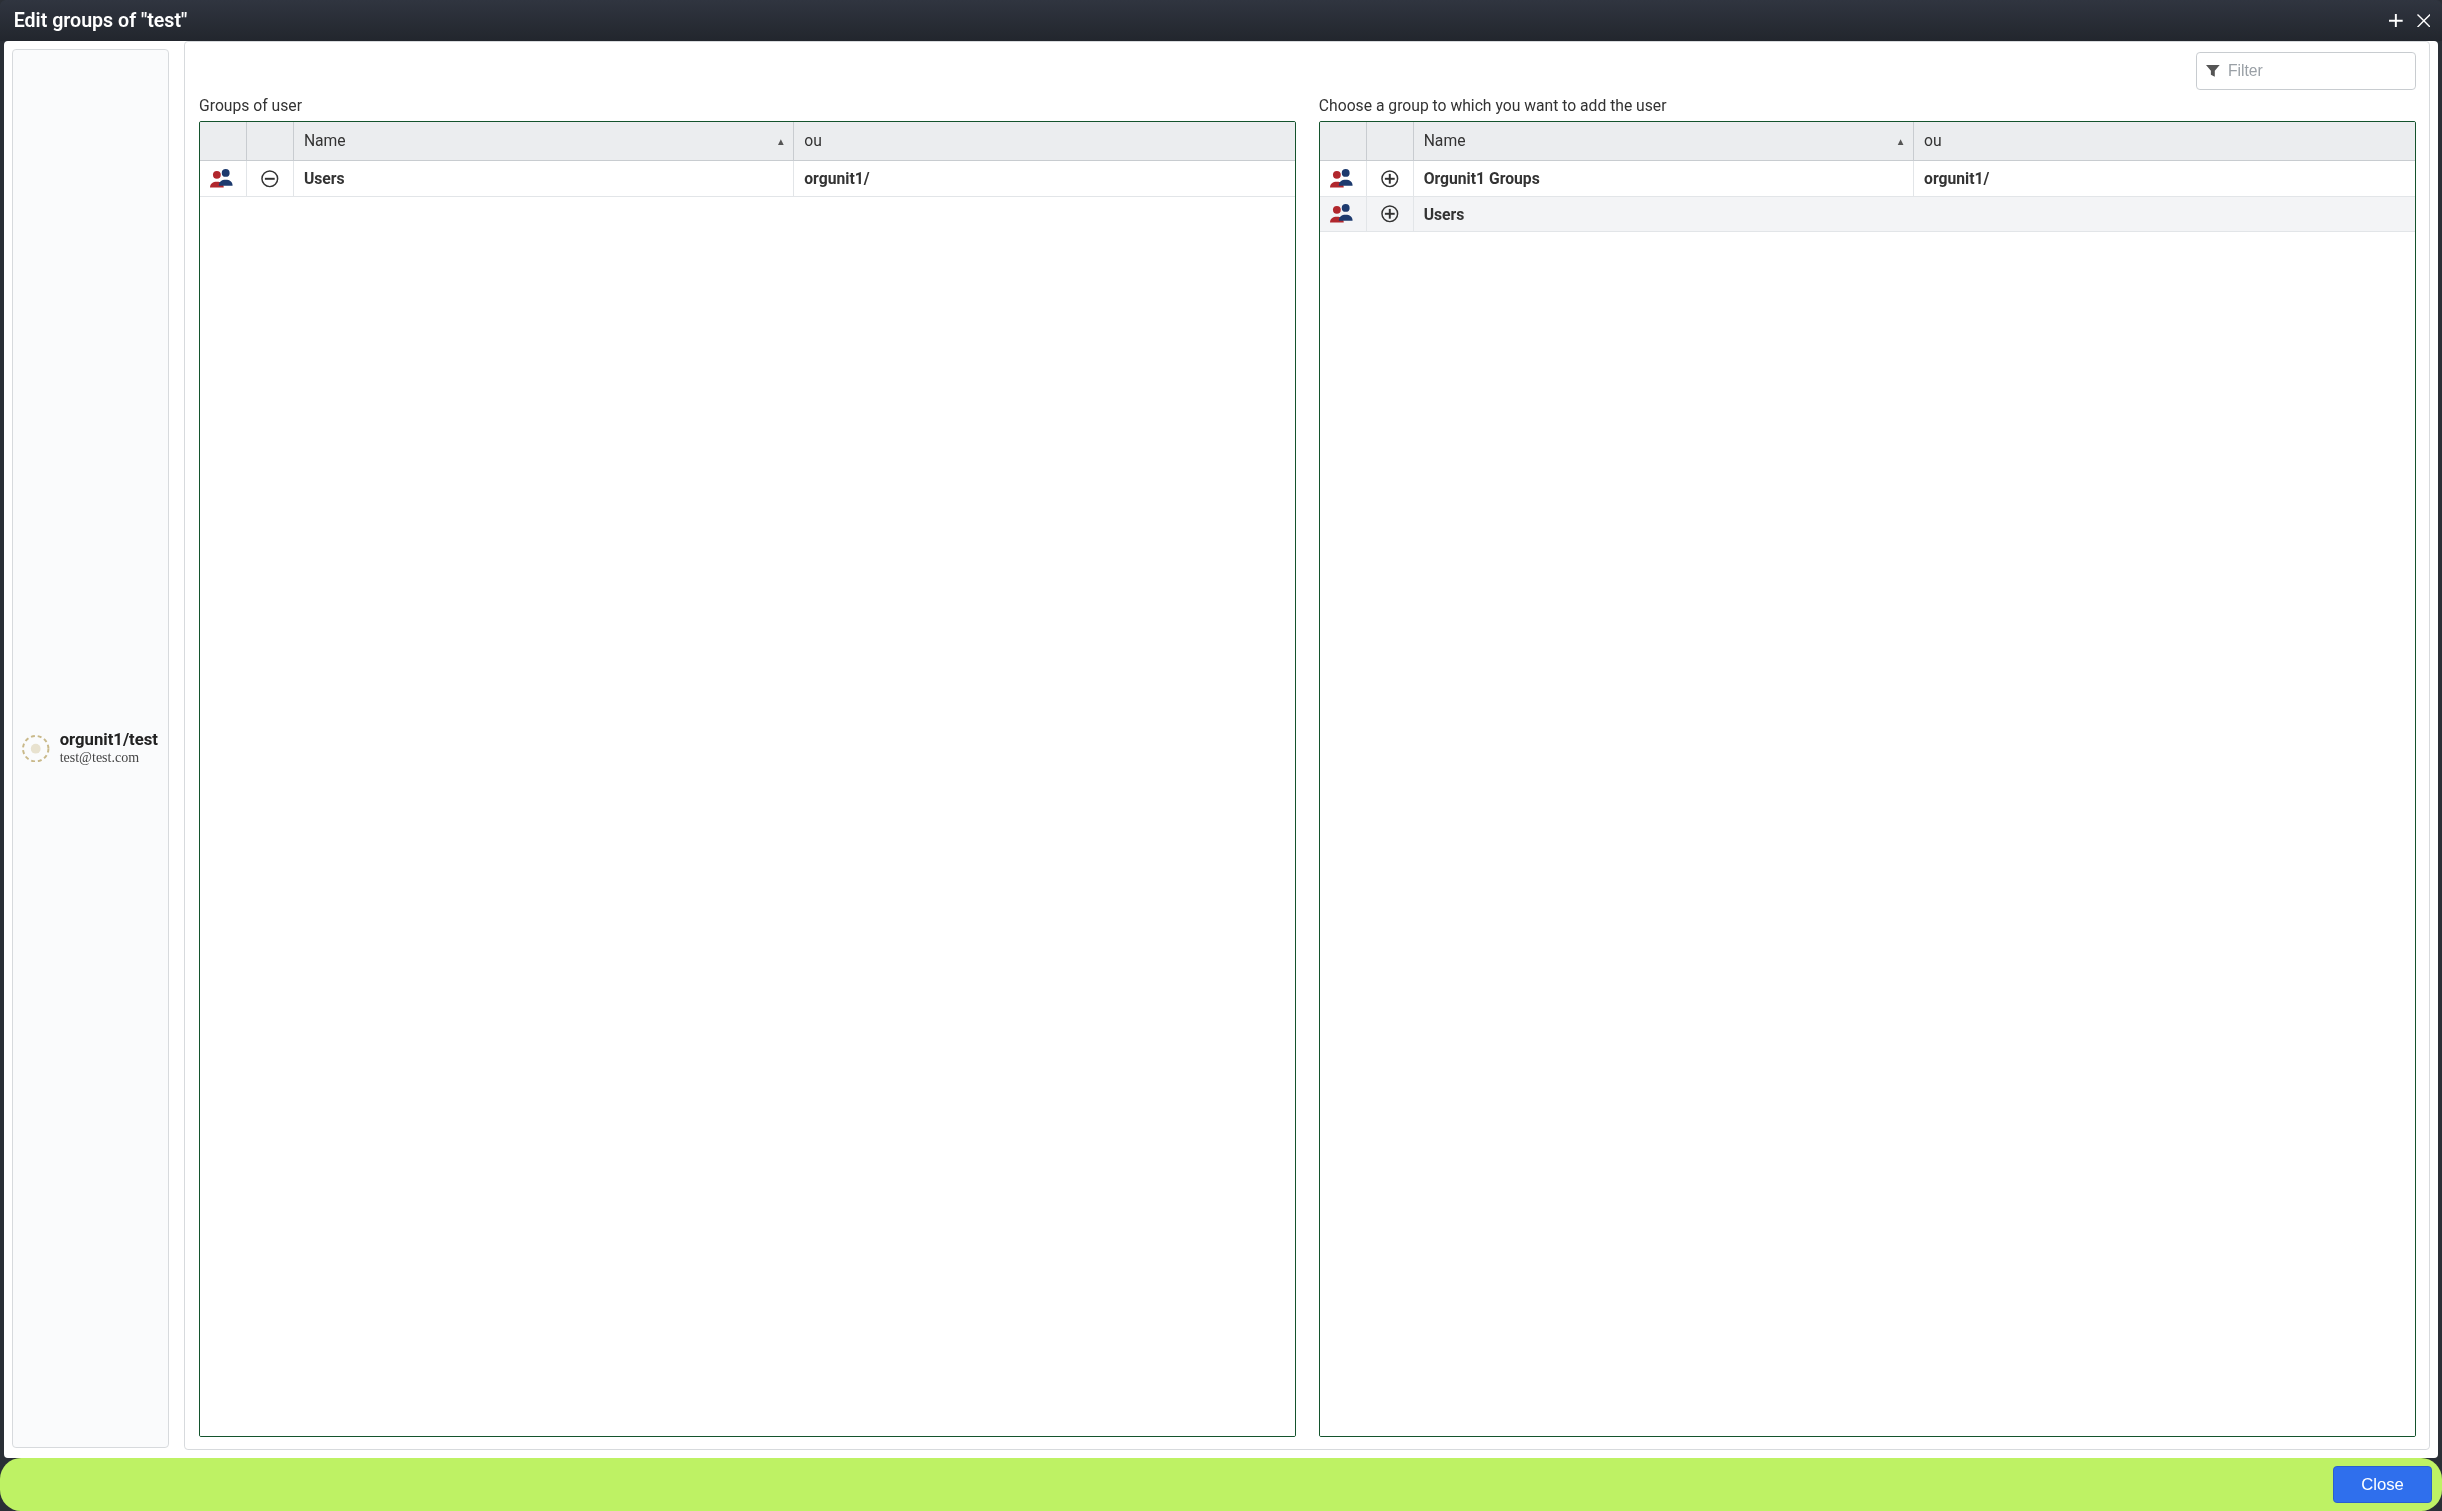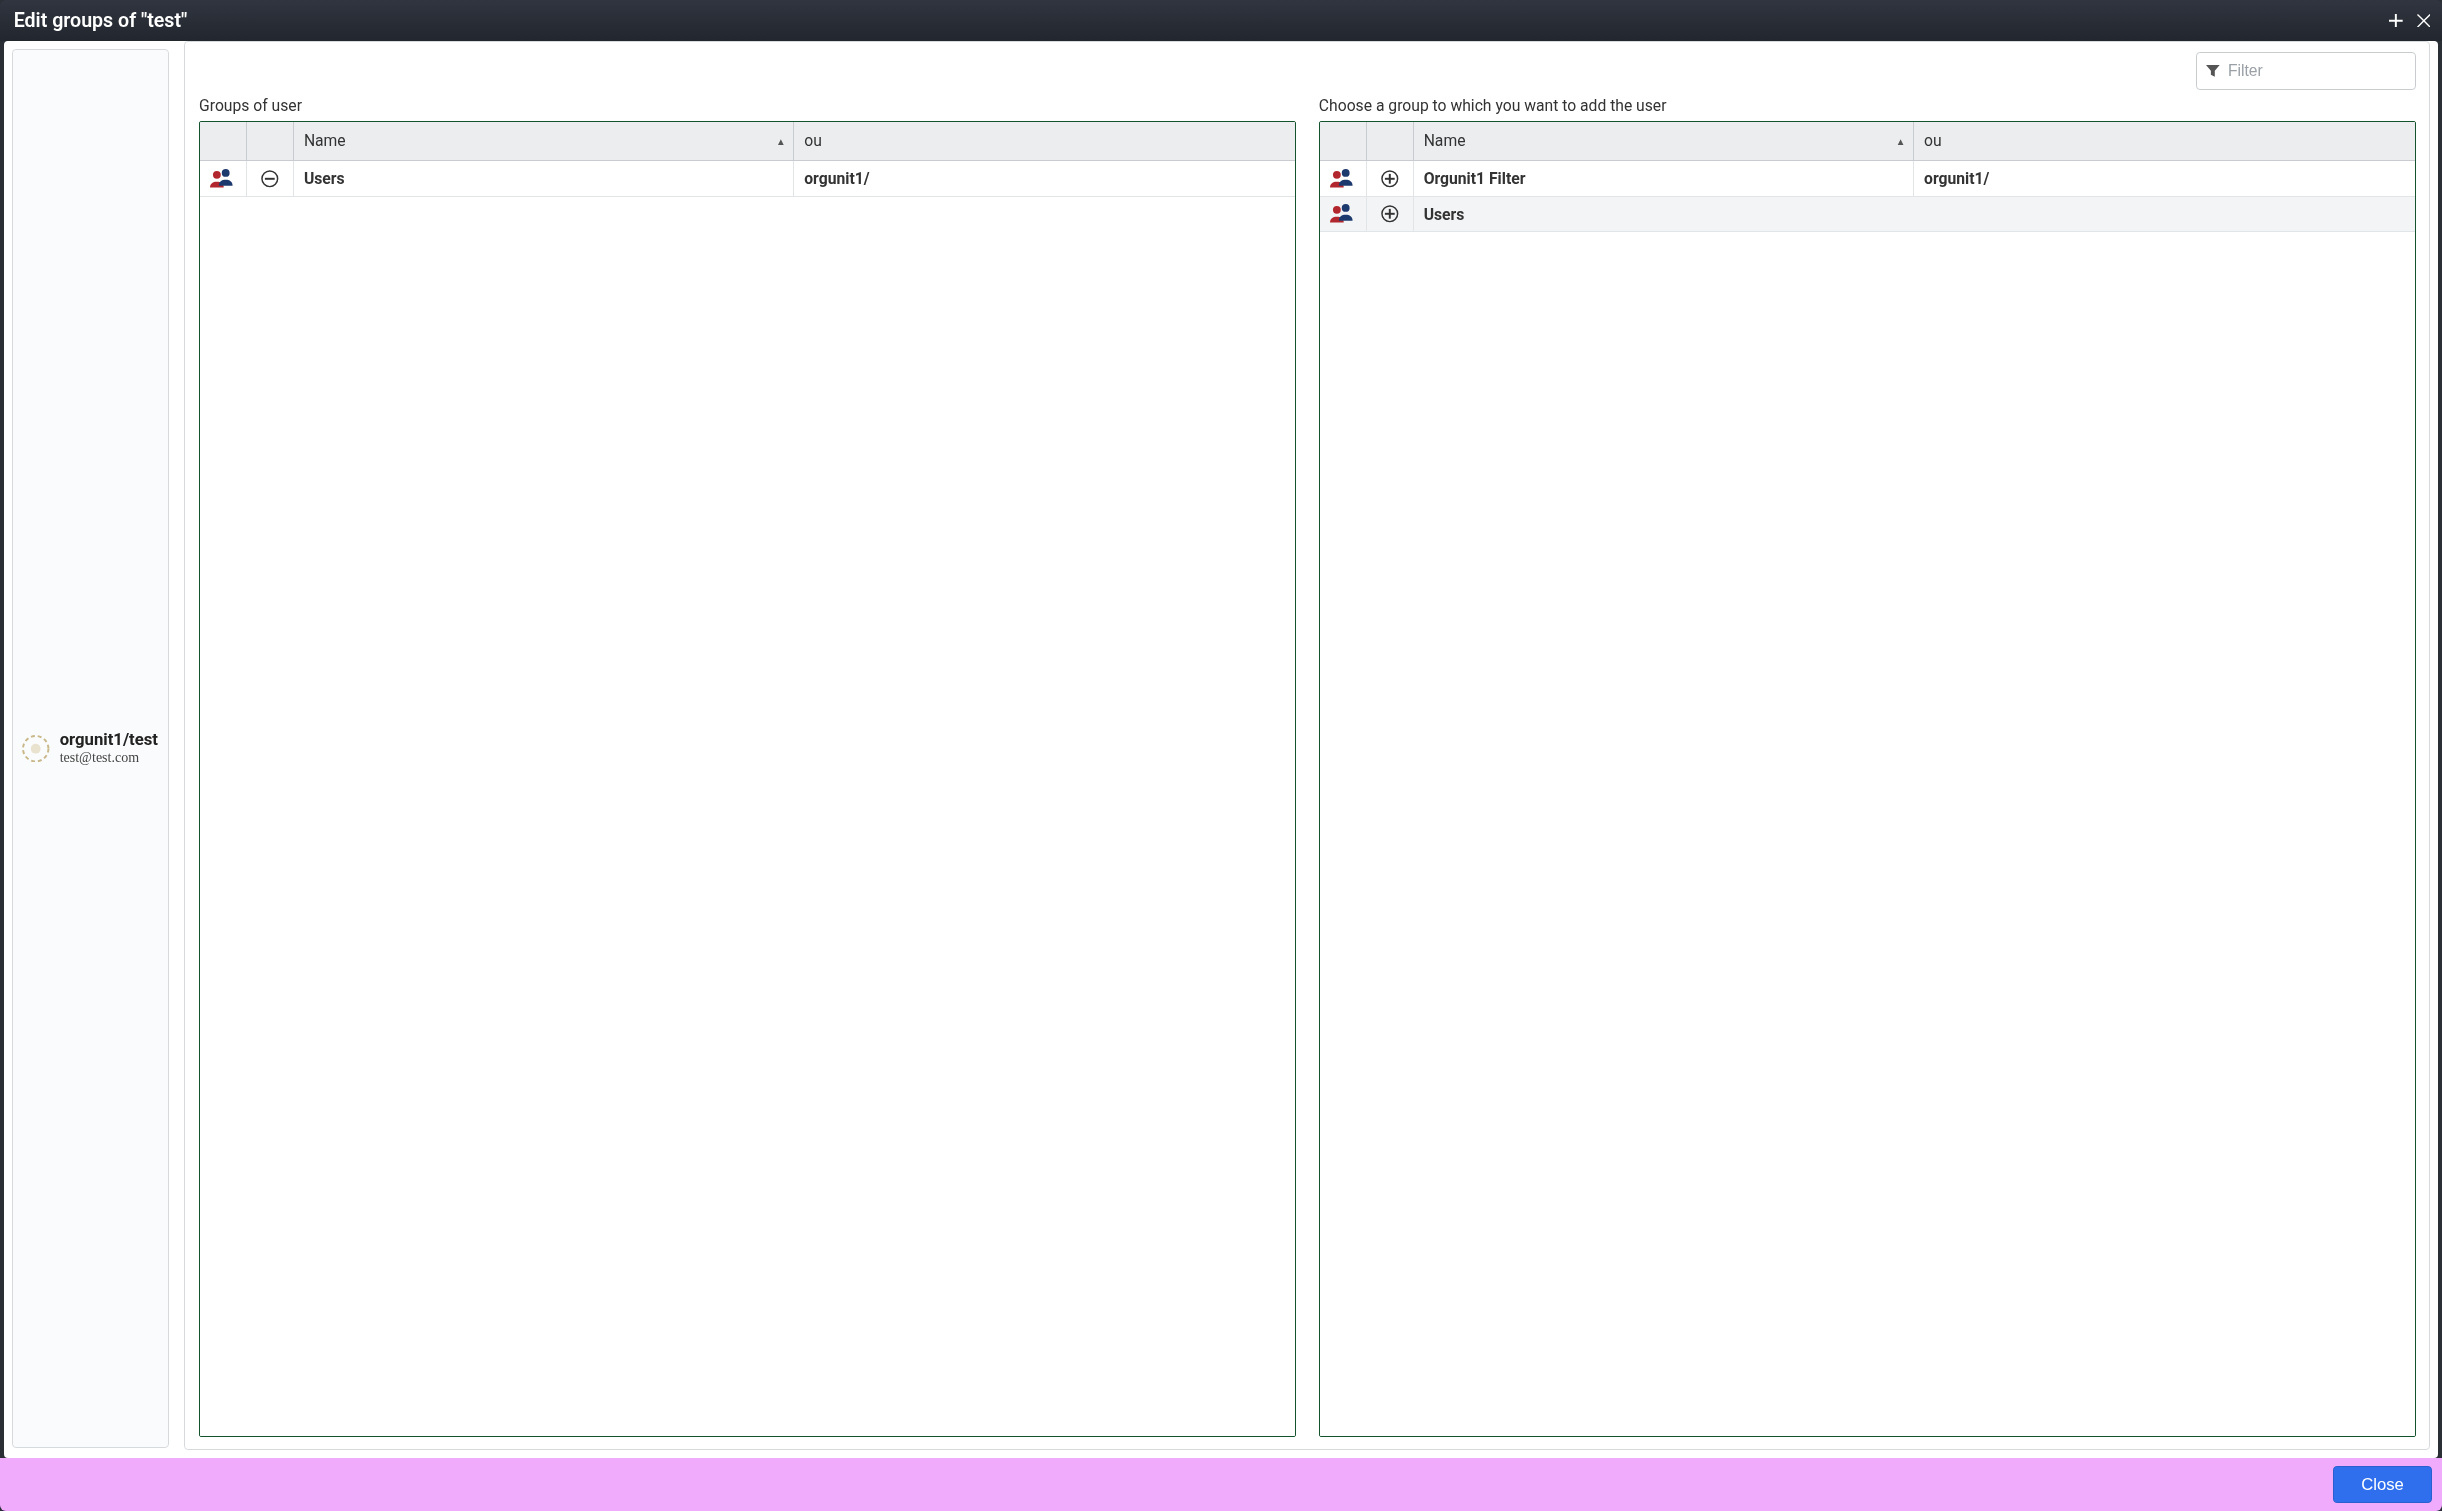--- a/index.html
+++ b/index.html
@@ -128,23 +128,24 @@
   .cell:last-child { border-right: none; }
   .cell.icon-cell { justify-content: center; padding: 3.9px; }
   .action-btn {
     width: 21.6px; height: 21.6px; border-radius: 50%;
     display:flex;align-items:center;justify-content:center;
     cursor:pointer; color:#333;
   }
 
   .footer {
     height: 53px;
-    background: #f0abfc;
+    background: #bef264;
     display: flex; justify-content: flex-end; align-items: center;
     padding: 0 9.8px;
+    border-radius: 21px;
   }
   .close-btn {
     background: #2f6fed;
     color: #fff;
     border: none;
     border-radius: 3.9px;
     padding: 7.8px 27.4px;
     font-size: 16.7px;
     cursor: pointer;
     border: 1px solid #2a5fcf;
@@ -276,21 +277,21 @@
                   </div>
                   <div class="cell icon-cell">
                     <div class="action-btn">
                       <svg width="19.6" height="19.6" viewBox="0 0 20 20">
                         <circle cx="10" cy="10" r="8" fill="none" stroke="#333" stroke-width="1.5"></circle>
                         <rect x="5" y="9" width="10" height="2" fill="#333"></rect>
                         <rect x="9" y="5" width="2" height="10" fill="#333"></rect>
                       </svg>
                     </div>
                   </div>
-                  <div class="cell">Orgunit1 Filter</div>
+                  <div class="cell">Orgunit1 Groups</div>
                   <div class="cell">orgunit1/</div>
                 </div>
                 <div class="grid-row striped">
                   <div class="cell icon-cell">
                     <svg width="25.5" height="21.6" viewBox="0 0 26 22">
                       <g transform="translate(0,2)">
                         <circle cx="7" cy="5" r="4" fill="#b1272d"></circle>
                         <path d="M0 18c0-4 3-6 7-6s7 2 7 6z" fill="#b1272d"></path>
                       </g>
                       <g transform="translate(9,0)">

